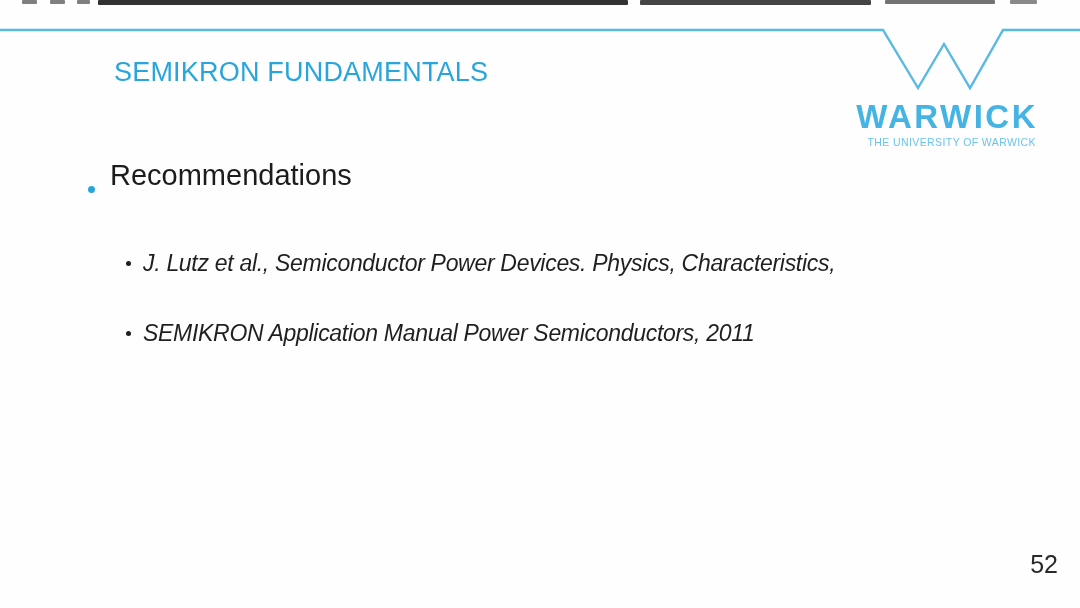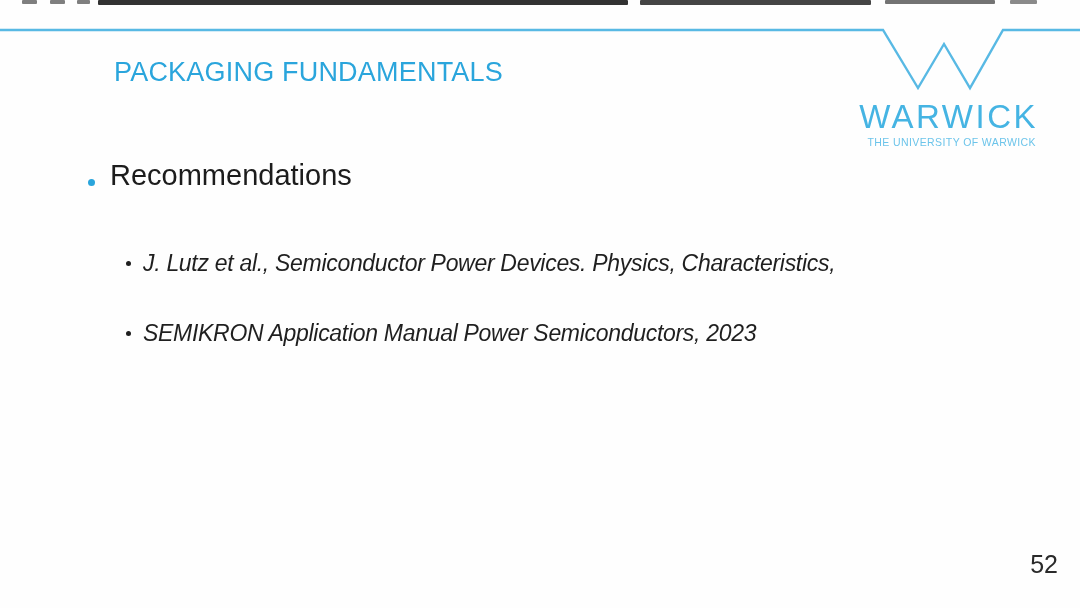--- a/index.html
+++ b/index.html
@@ -19,29 +19,29 @@
     position:absolute;left:114px;top:57px;
     font-size:27px;letter-spacing:.2px;color:var(--title);
     white-space:nowrap;
   }
   .logo-text{
     position:absolute;top:100px;right:42px;
     display:flex;flex-direction:column;align-items:flex-end;
   }
   .wordmark{
     font-size:33px;letter-spacing:2.5px;color:var(--logo);
-    font-weight:400;line-height:1;white-space:nowrap;
+    font-weight:700;line-height:1;white-space:nowrap;
   }
   .tagline{
     font-size:10.5px;letter-spacing:.4px;color:var(--tagline);
     margin-top:3px;margin-right:2px;white-space:nowrap;
   }
   .heading-row{
     position:absolute;left:88px;top:158px;
-    display:flex;align-items:center;
+    display:flex;align-items:flex-end;
   }
   .heading-dot{
     width:7px;height:7px;border-radius:50%;
     background:var(--bullet);margin-top:14px;margin-right:15px;flex:0 0 auto;
   }
   .heading-text{
     font-size:29px;color:#1c1c1c;line-height:1.2;white-space:nowrap;
   }
   .citations{
     position:absolute;left:126px;top:250px;width:810px;
@@ -72,36 +72,36 @@
   <div class="seg" style="left:98px;width:530px;height:5px;opacity:.88"></div>
   <div class="seg" style="left:640px;width:231px;height:5px;opacity:.8"></div>
   <div class="seg" style="left:885px;width:110px;height:4px;opacity:.6"></div>
   <div class="seg" style="left:1010px;width:27px;height:4px;opacity:.5"></div>
 </div>
 
 <svg class="header-line" width="1080" height="100" viewBox="0 0 1080 100">
   <path d="M0 30 H883 L918 88 L944 44 L970 88 L1003 30 H1080" fill="none" stroke="var(--rule)" stroke-width="2.4" stroke-linejoin="miter"></path>
 </svg>
 
-<div class="slide-title">PACKAGING FUNDAMENTALS</div>
+<div class="slide-title">SEMIKRON FUNDAMENTALS</div>
 
 <div class="logo-text">
   <div class="wordmark">WARWICK</div>
   <div class="tagline">THE UNIVERSITY OF WARWICK</div>
 </div>
 
 <div class="heading-row">
   <span class="heading-dot"></span>
   <span class="heading-text">Recommendations</span>
 </div>
 
 <ul class="citations">
   <li class="citation">
     <span class="cite-dot"></span>
     <div class="cite-line">J. Lutz et al., Semiconductor Power Devices. Physics, Characteristics,</div>
   </li>
   <li class="citation">
     <span class="cite-dot"></span>
-    <div class="cite-line">SEMIKRON Application Manual Power Semiconductors, 2023</div>
+    <div class="cite-line">SEMIKRON Application Manual Power Semiconductors, 2011</div>
   </li>
 </ul>
 
 <div class="page-number">52</div>
 
 </body></html>

